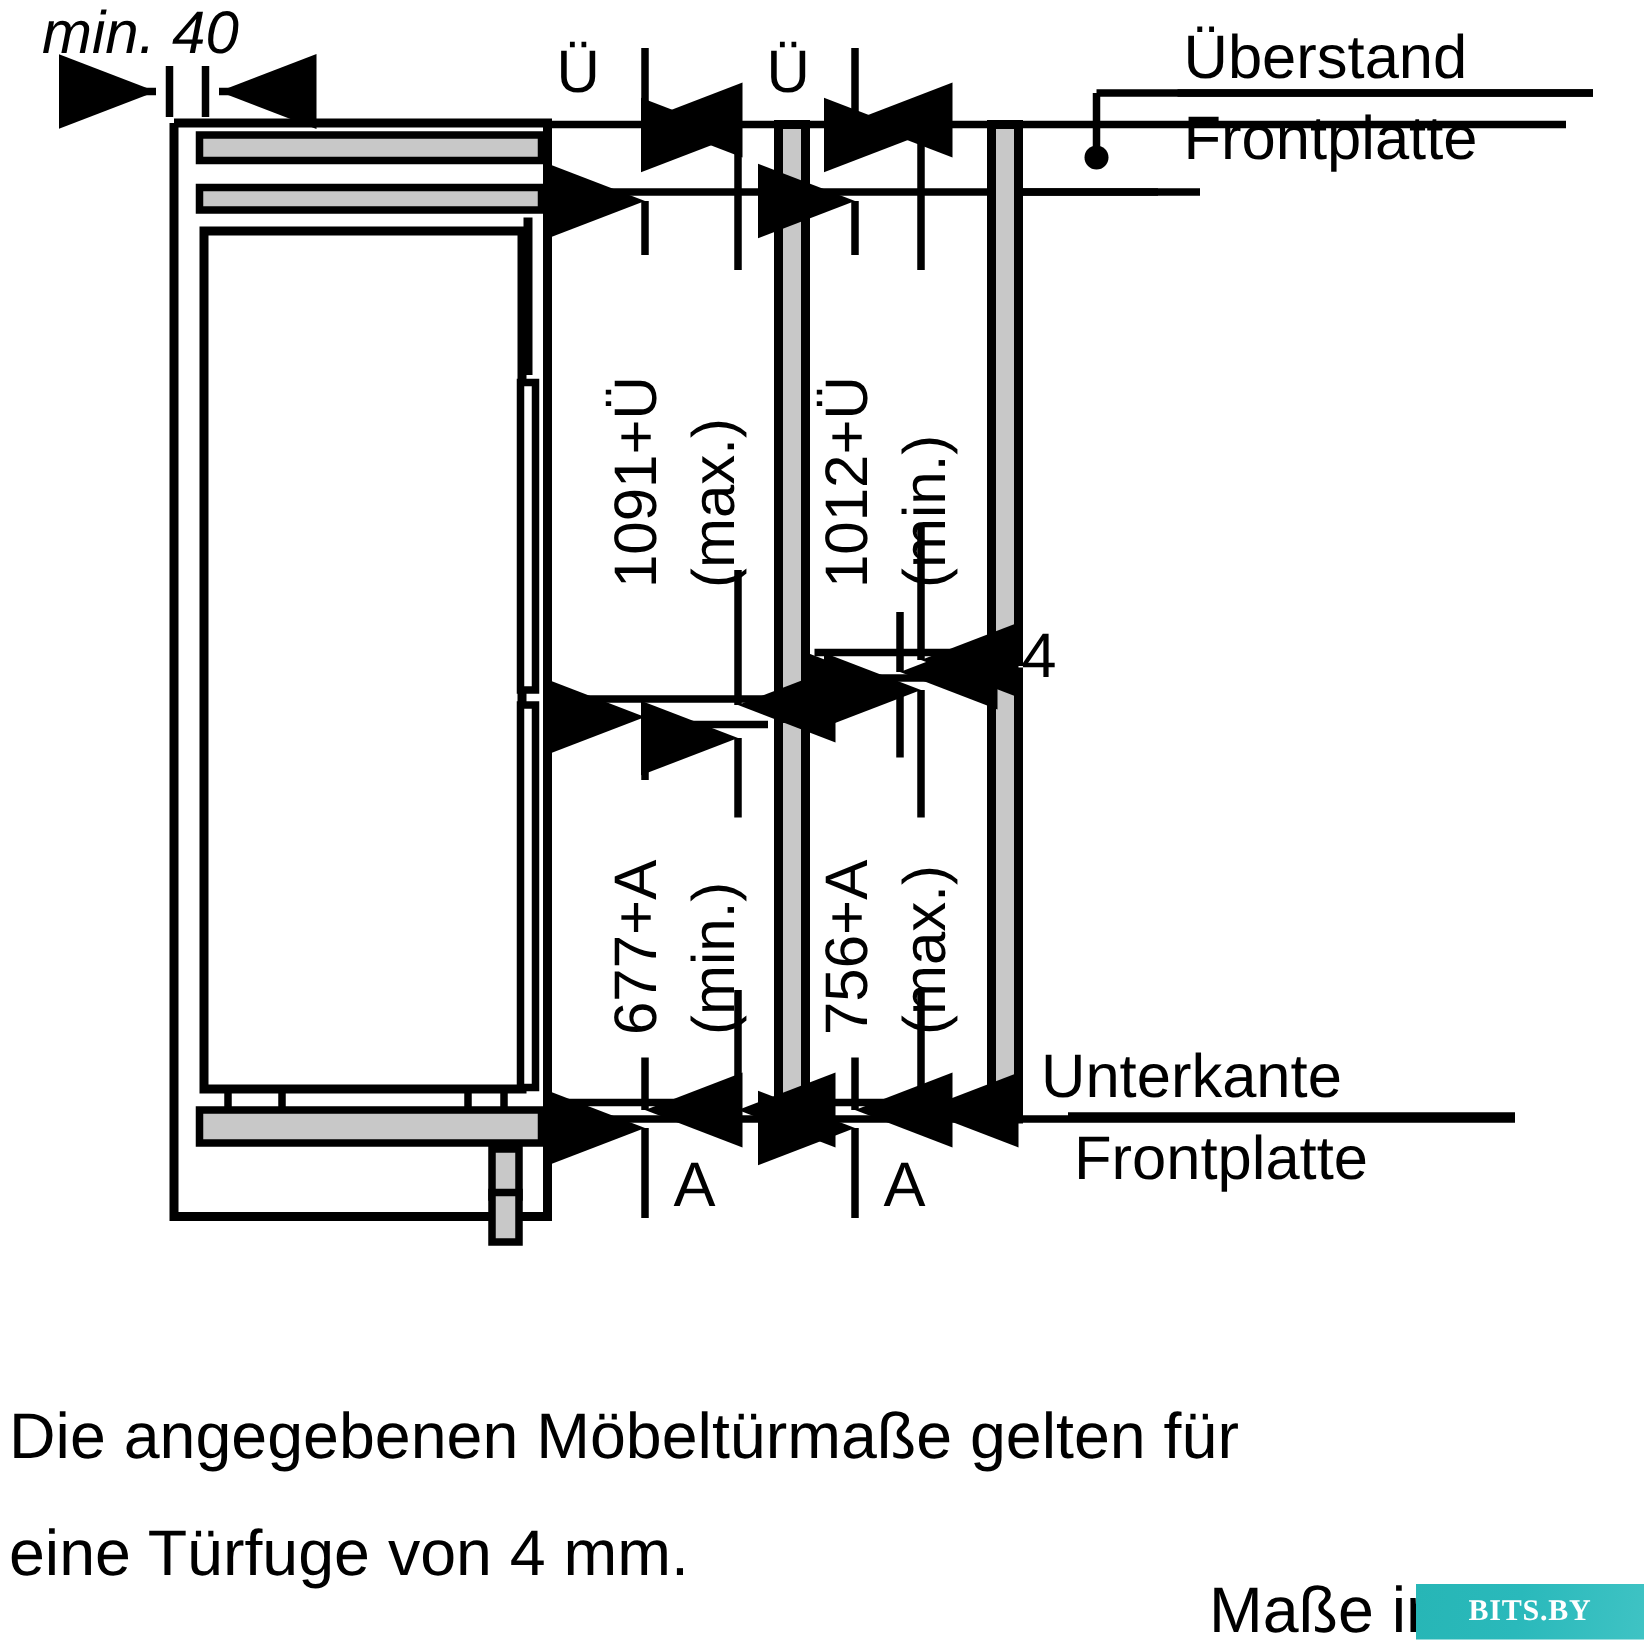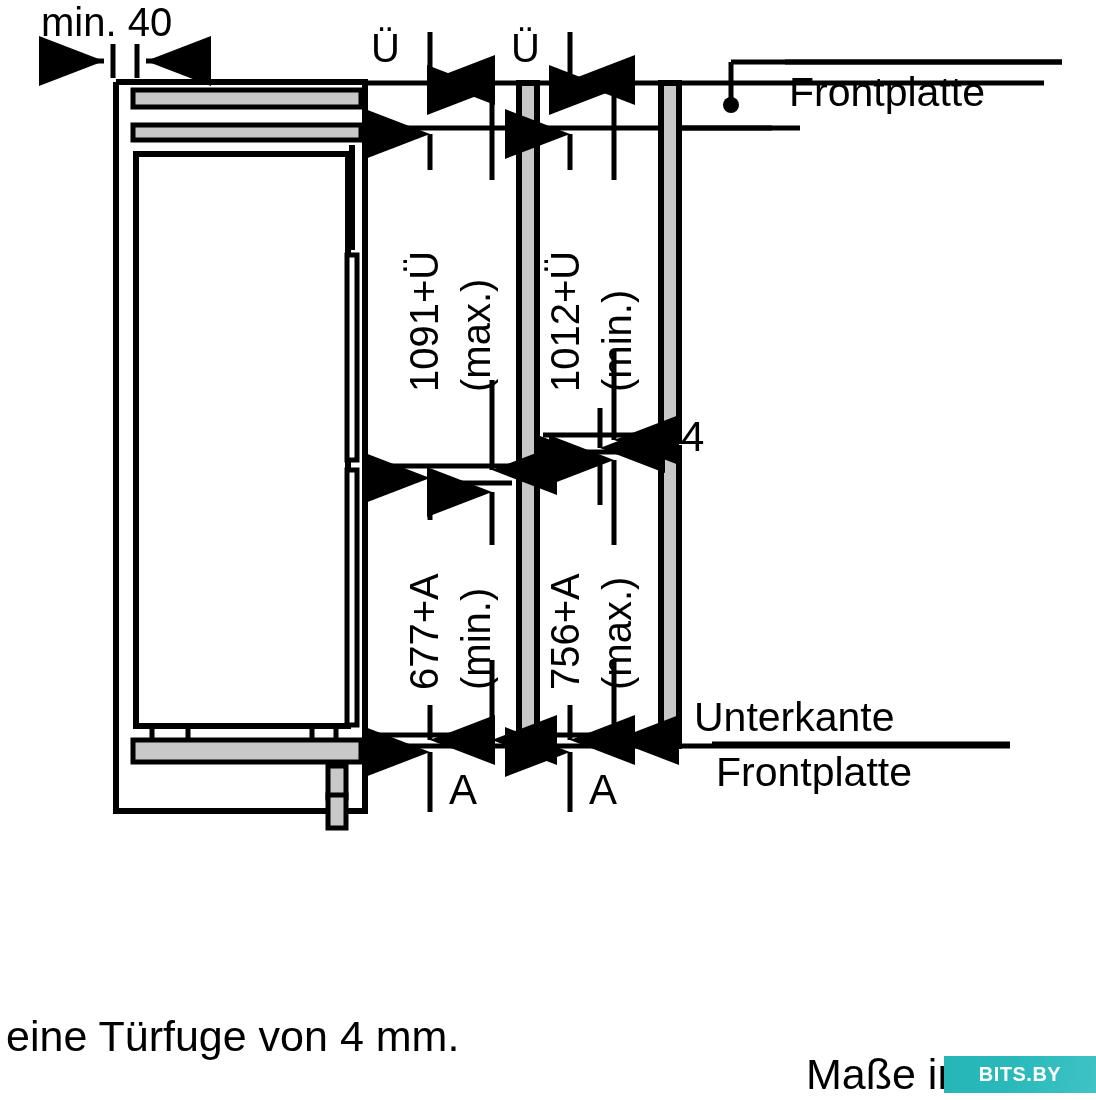--- a/index.html
+++ b/index.html
@@ -23,21 +23,21 @@
     width: 1096px;
     height: 1100px;
   }
   .txt {
     position: absolute;
     white-space: pre;
     font-family: "Liberation Sans", sans-serif;
     color: #000;
     line-height: 1;
   }
-  .t-min40     { left: 41px;  top: 2px;   font-size: 40px; }
+  .t-min40     { left: 28px;  top: 2px;   font-size: 40px; font-style: italic; }
   .t-u1        { left: 371px; top: 28px;  font-size: 40px; }
   .t-u2        { left: 511px; top: 28px;  font-size: 40px; }
   .t-uber      { left: 789px; top: 18px;  font-size: 41px; }
   .t-frontp1   { left: 789px; top: 72px;  font-size: 41px; }
   .t-unter     { left: 694px; top: 697px; font-size: 41px; }
   .t-frontp2   { left: 716px; top: 752px; font-size: 41px; }
   .t-a1        { left: 449px; top: 769px; font-size: 42px; }
   .t-a2        { left: 589px; top: 769px; font-size: 42px; }
   .t-four1     { left: 538px; top: 450px; font-size: 42px; }
   .t-four2     { left: 681px; top: 416px; font-size: 42px; }
@@ -69,21 +69,21 @@
     left: 944px;
     top: 1056px;
     width: 152px;
     height: 37px;
     background: linear-gradient(100deg, #27b6b6 0%, #2ab9bb 45%, #3fc3c4 100%);
     display: flex;
     align-items: center;
     justify-content: center;
   }
   #watermark .wm-text {
-    font-family: Liberation Sans, sans-serif;
+    font-family: Liberation Serif, serif;
     font-size: 20px;
     font-weight: bold;
     color: #ffffff;
     letter-spacing: 0.5px;
   }
 </style>
 </head>
 <body>
 
 <div id="page">
@@ -211,40 +211,42 @@
 
     <line x1="785" y1="62" x2="1062" y2="62" stroke="#000" stroke-width="5"></line>
 
     <line x1="712" y1="744" x2="1010" y2="744" stroke="#000" stroke-width="5"></line>
   </svg>
 
   <div class="txt t-min40">min. 40</div>
   <div class="txt t-u1">Ü</div>
   <div class="txt t-u2">Ü</div>
 
+  <div class="txt t-uber">Überstand</div>
   <div class="txt t-frontp1">Frontplatte</div>
 
   <div class="txt t-unter">Unterkante</div>
   <div class="txt t-frontp2">Frontplatte</div>
 
   <div class="txt t-a1">A</div>
   <div class="txt t-a2">A</div>
 
   <div class="txt t-four1">4</div>
   <div class="txt t-four2">4</div>
 
   <div class="vtxt v-1091">1091+Ü</div>
   <div class="vtxt v-max1">(max.)</div>
   <div class="vtxt v-1012">1012+Ü</div>
   <div class="vtxt v-min1">(min.)</div>
   <div class="vtxt v-677">677+A</div>
   <div class="vtxt v-min2">(min.)</div>
   <div class="vtxt v-756">756+A</div>
   <div class="vtxt v-max2">(max.)</div>
 
+  <div class="txt t-cap1">Die angegebenen Möbeltürmaße gelten für</div>
   <div class="txt t-cap2">eine Türfuge von 4 mm.</div>
 
   <div class="txt t-masse">Maße in mm</div>
 
   <div id="watermark">
     <span class="wm-text">BITS.BY</span>
   </div>
 
 </div>
 

